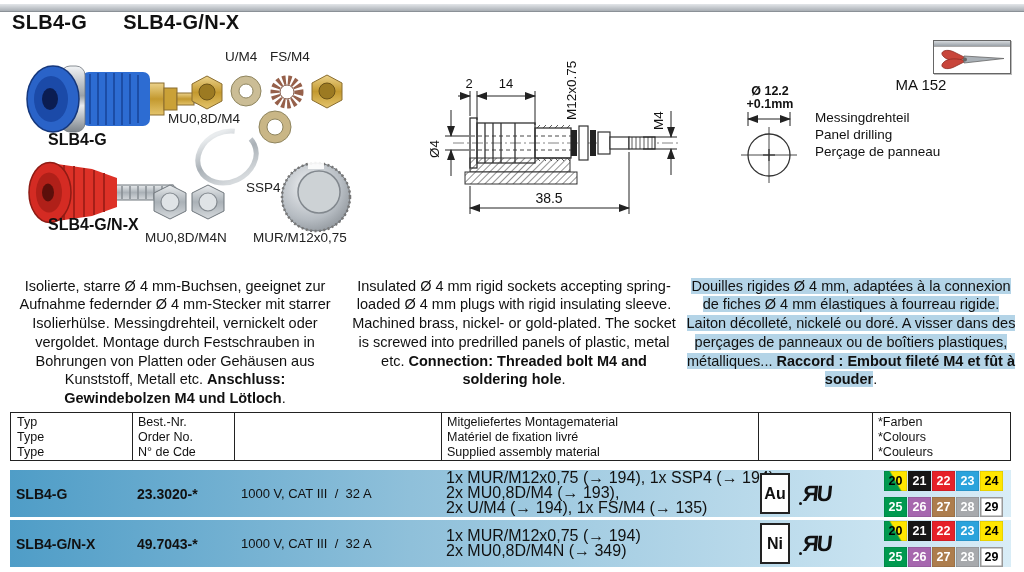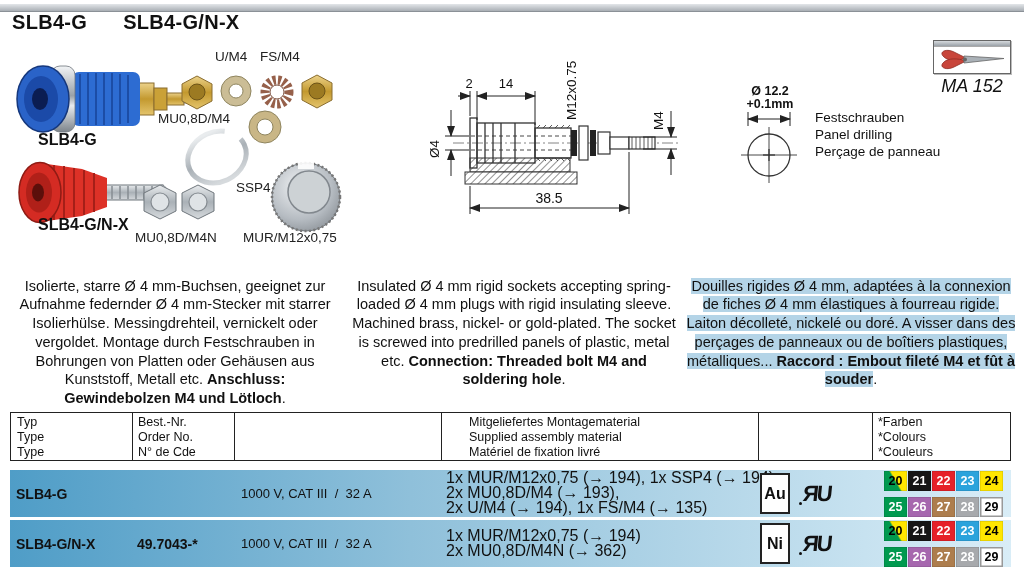--- a/index.html
+++ b/index.html
@@ -7,36 +7,36 @@
     width:1024px;height:572px;position:relative;background:#fff;
     font-family:"Liberation Sans", sans-serif;color:#111;overflow:hidden;
   }
   .abs{position:absolute;}
   
   .topbar{left:0;top:4px;width:1024px;height:7px;
     background:linear-gradient(#e3e6e9,#a8aeb4);border-bottom:1px solid #8b9197;}
   
   .title{left:12px;top:11px;font-size:20px;font-weight:bold;display:flex;gap:36px;letter-spacing:.3px;}
   
-  .photo-area{left:10px;top:45px;width:385px;height:215px;}
+  .photo-area{left:20px;top:45px;width:385px;height:215px;}
   .photo-label{position:absolute;font-size:13.5px;color:#222;white-space:nowrap;}
   .prod-label{position:absolute;font-size:16px;font-weight:bold;white-space:nowrap;}
   
   .drawing{left:425px;top:38px;}
   svg text{font-family:"Liberation Sans",sans-serif;fill:#111;}
   
   .panel{left:733px;top:85px;width:290px;height:100px;}
   .panel-dim{position:absolute;left:0;top:0;width:74px;text-align:center;
     font-size:12.5px;font-weight:bold;line-height:13px;}
   .panel-text{position:absolute;left:82px;top:24px;font-size:13.5px;line-height:17px;}
   
   .toolbox{left:933px;top:40px;width:78px;height:34px;background:#fff;
     border:1px solid #666;box-shadow:1px 1px 0 #bbb;box-sizing:border-box;}
   .toolbox-strip{height:5px;background:linear-gradient(#d6dadd,#9aa1a8);border-bottom:1px solid #aaa;}
-  .toolbox-label{left:933px;top:76px;width:78px;text-align:center;font-size:18px;font-style:italic;}
+  .toolbox-label{left:882px;top:76px;width:78px;text-align:center;font-size:15px;}
   
   .desc{top:262px;font-size:14.5px;line-height:18.8px;color:#101010;text-align:center;}
   .desc-de{left:10px;width:330px;}
   .desc-en{left:348px;width:332px;}
   .desc-fr{left:686px;width:330px;}
   .desc b{font-weight:bold;}
   .hl{background:#b4d4e7;}
   
   .thead{left:10px;top:412px;width:1001px;height:49px;border:1px solid #222;box-sizing:border-box;}
   .thead .cell{position:absolute;top:2px;font-size:12.5px;line-height:15px;white-space:nowrap;}
@@ -307,21 +307,21 @@
     <line x1="15" y1="0" x2="15" y2="14" stroke="#222" stroke-width="1"></line>
     <line x1="57" y1="0" x2="57" y2="14" stroke="#222" stroke-width="1"></line>
     <line x1="15" y1="7" x2="57" y2="7" stroke="#222" stroke-width="1" marker-start="url(#ar2)" marker-end="url(#ar2)"></line>
     <circle cx="36" cy="43" r="21" fill="none" stroke="#333" stroke-width="1.3"></circle>
     <line x1="8" y1="43" x2="64" y2="43" stroke="#333" stroke-width=".9"></line>
     <line x1="36" y1="15" x2="36" y2="71" stroke="#333" stroke-width=".9"></line>
     <line x1="30" y1="43" x2="42" y2="43" stroke="#333" stroke-width="1.2"></line>
     <line x1="36" y1="37" x2="36" y2="49" stroke="#333" stroke-width="1.2"></line>
   </svg>
   <div class="panel-text">
-    <div>Festschrauben</div>
+    <div>Messingdrehteil</div>
     <div>Panel drilling</div>
     <div>Perçage de panneau</div>
   </div>
 </div>
 
 <div class="abs toolbox">
   <div class="toolbox-strip"></div>
   <svg width="76" height="26" viewBox="0 0 76 26">
     <path d="M10,10 C4,5 12,1 20,5 L32,11 C24,14 14,14 10,10 Z" fill="#c8453a" stroke="#8f2d24" stroke-width=".8"></path>
     <path d="M10,15 C4,20 12,24 20,20 L32,14 C24,11 14,11 10,15 Z" fill="#c8453a" stroke="#8f2d24" stroke-width=".8"></path>
@@ -346,34 +346,35 @@
   <div class="cell" style="left:6px;">
     <div>Typ</div>
     <div>Type</div>
     <div>Type</div>
   </div>
   <div class="cell" style="left:127px;">
     <div>Best.-Nr.</div>
     <div>Order No.</div>
     <div>N° de Cde</div>
   </div>
-  <div class="cell" style="left:458px;">
+  <div class="cell" style="left:436px;">
     <div>Mitgeliefertes Montagematerial</div>
+    <div>Matériel de fixation livré</div>
     <div>Supplied assembly material</div>
-    <div>Matériel de fixation livré</div>
   </div>
   <div class="cell" style="left:867px;">
     <div>*Farben</div>
     <div>*Colours</div>
     <div>*Couleurs</div>
   </div>
 </div>
 
 <div class="abs trow trow1">
   <div class="cell-flex c-type">SLB4-G</div>
+  <div class="cell-flex c-order">23.3020-*</div>
   <div class="cell-flex c-rating">1000 V, CAT III  /  32 A</div>
   <div class="cell-flex c-material">
     <div>1x MUR/M12x0,75 (→ 194), 1x SSP4 (→ 194)</div>
     <div>2x MU0,8D/M4 (→ 193),</div>
     <div>2x U/M4 (→ 194), 1x FS/M4 (→ 135)</div>
   </div>
   <div class="cell-flex c-plating">
     <div class="plate-box">Au</div>
   </div>
   <div class="cell-flex c-ul">
@@ -394,21 +395,21 @@
       </div>
   </div>
 </div>
 
 <div class="abs trow trow2">
   <div class="cell-flex c-type">SLB4-G/N-X</div>
   <div class="cell-flex c-order">49.7043-*</div>
   <div class="cell-flex c-rating">1000 V, CAT III  /  32 A</div>
   <div class="cell-flex c-material">
     <div>1x MUR/M12x0,75 (→ 194)</div>
-    <div>2x MU0,8D/M4N (→ 362)</div>
+    <div>2x MU0,8D/M4N (→ 349)</div>
   </div>
   <div class="cell-flex c-plating">
     <div class="plate-box">Ni</div>
   </div>
   <div class="cell-flex c-ul">
     <span><span class="ul-dot"></span><span class="ul-mark" style="display:inline-block;">ЯU</span></span>
   </div>
   <div class="cell-flex c-chips">
     <div class="chips-wrap">
         <div class="chip" style="background: linear-gradient(60deg, rgb(0, 153, 79) 47%, rgb(255, 230, 0) 53%); color: rgb(0, 0, 0);">20</div>

